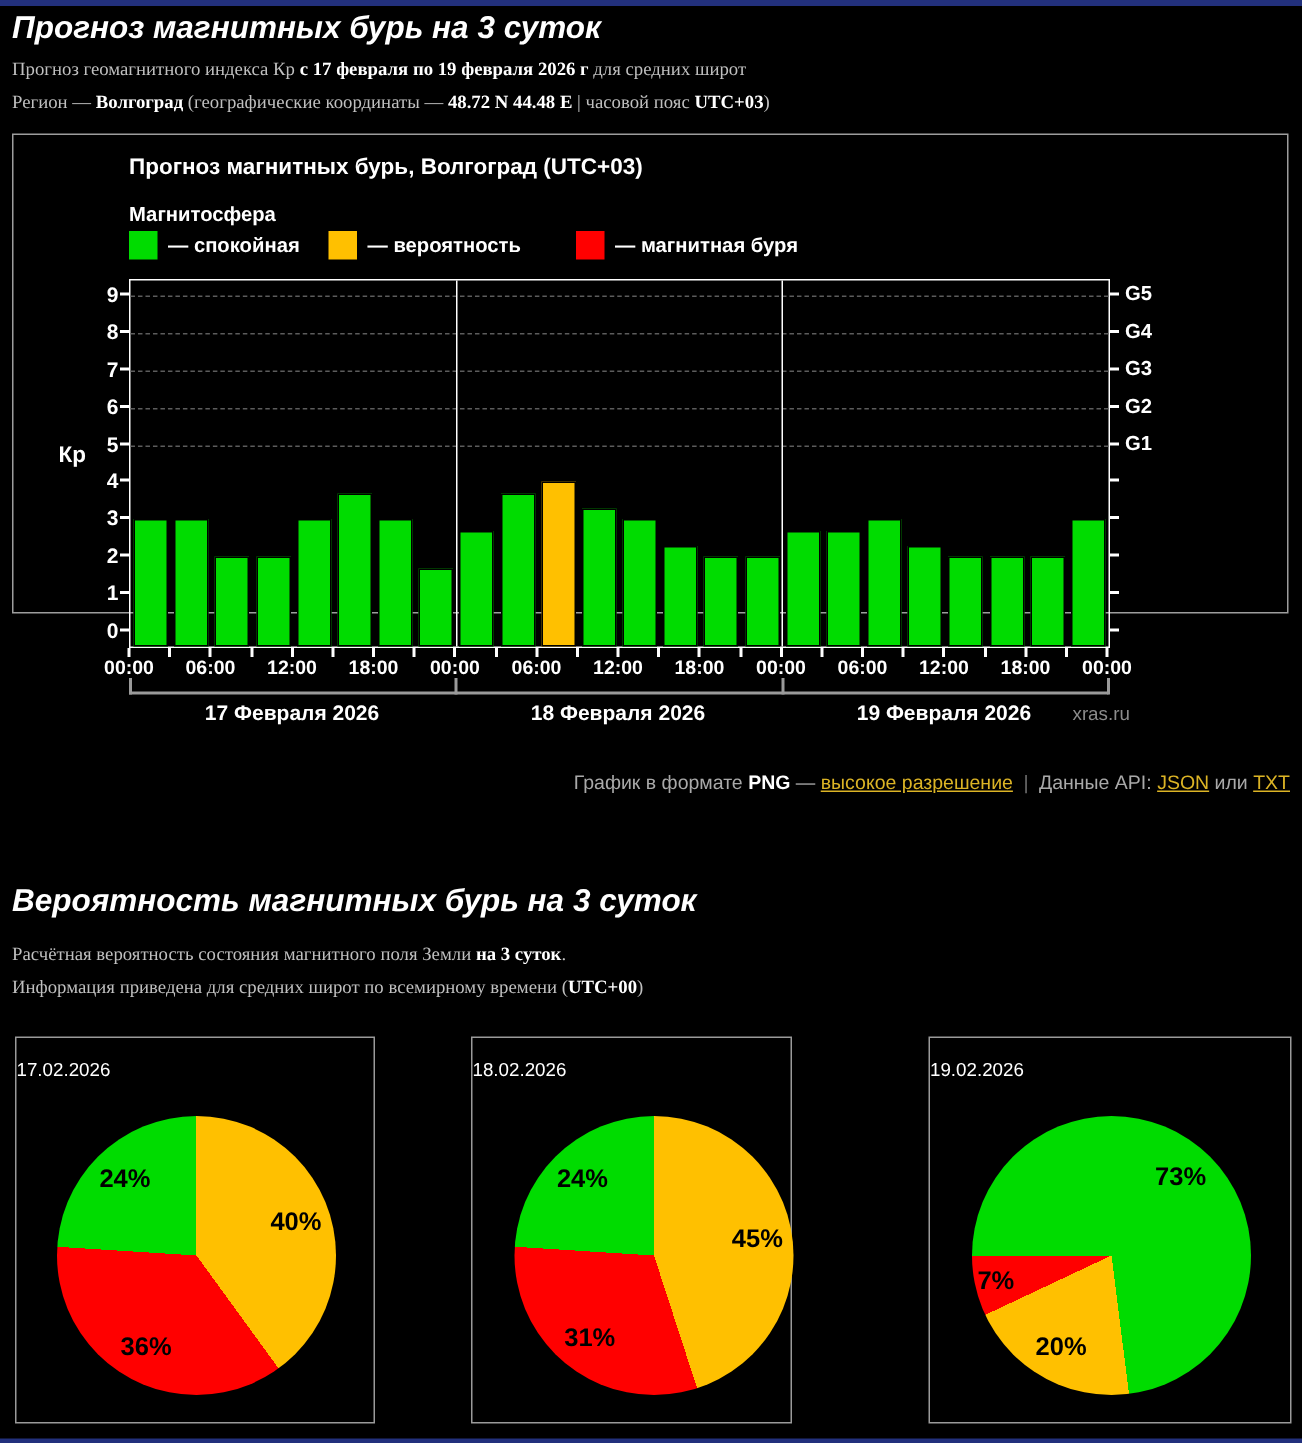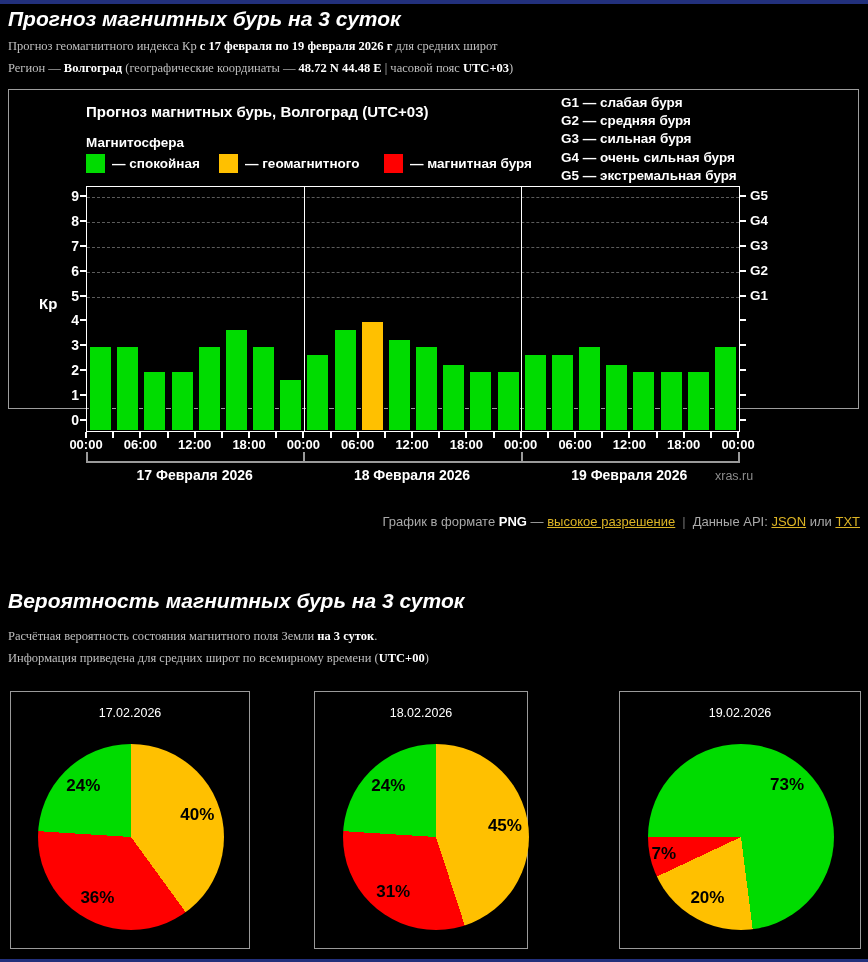--- a/index.html
+++ b/index.html
@@ -44,21 +44,21 @@
             font-size:14px;font-weight:bold;color:#fff;}
   .watermark{position:absolute;left:706px;top:379px;font-size:12.5px;color:#8c8c8c;}
   
   .links-row{position:absolute;top:514px;left:0;width:860px;text-align:right;font-size:13px;color:#a9a9a9;}
   .links-row b{color:#fff;}
   .links-row a{color:#dcb425;text-decoration:underline;cursor:pointer;}
   .links-sep{color:#6f6f6f;padding:0 7px;}
   
   .pie-panel{position:absolute;top:691px;height:258px;border:1px solid #9a9a9a;
              background:#000;box-sizing:border-box;}
-  .pie-title{position:absolute;top:14px;left:0;width:100%;text-align:center;
+  .pie-title{position:absolute;top:14px;left:0;width:100%;
              font-size:12.5px;color:#fff;}
   .pie{position:absolute;top:52px;border-radius:50%;width:186px;height:186px;}
   .pie-label{position:absolute;transform:translate(-50%,-50%);font-size:17px;
              font-weight:bold;color:#000;white-space:nowrap;}
 </style>
 </head>
 <body>
 
 <div class="top-strip"></div>
 
@@ -71,33 +71,26 @@
 <div class="chart-box">
   <div class="chart-title">Прогноз магнитных бурь, Волгоград (UTC+03)</div>
   <div class="mag-label">Магнитосфера</div>
   <div class="legend" id="barLegend">
       <div class="legend-item" style="left: 0px;">
         <div class="legend-swatch" style="background: rgb(0, 220, 0);"></div>
         <div class="legend-label">— спокойная</div>
       </div>
       <div class="legend-item" style="left: 133px;">
         <div class="legend-swatch" style="background: rgb(255, 192, 0);"></div>
-        <div class="legend-label">— геомагнитного</div>
+        <div class="legend-label">— вероятность</div>
       </div>
       <div class="legend-item" style="left: 298px;">
         <div class="legend-swatch" style="background: rgb(255, 0, 0);"></div>
         <div class="legend-label">— магнитная буря</div>
       </div>
-    </div>
-  <div class="g-legend" id="gLegend">
-      <div class="g-line">G1 — слабая буря</div>
-      <div class="g-line">G2 — средняя буря</div>
-      <div class="g-line">G3 — сильная буря</div>
-      <div class="g-line">G4 — очень сильная буря</div>
-      <div class="g-line">G5 — экстремальная буря</div>
     </div>
   <div class="ylabel">Кр</div>
   <div class="plot" id="plot">
       <div class="gridline" style="top: 109.6px;"></div>
       <div class="gridline" style="top: 84.7px;"></div>
       <div class="gridline" style="top: 59.8px;"></div>
       <div class="gridline" style="top: 34.9px;"></div>
       <div class="gridline" style="top: 10px;"></div>
       <div class="day-sep" style="left: 216.8px;"></div>
       <div class="day-sep" style="left: 434.2px;"></div>

